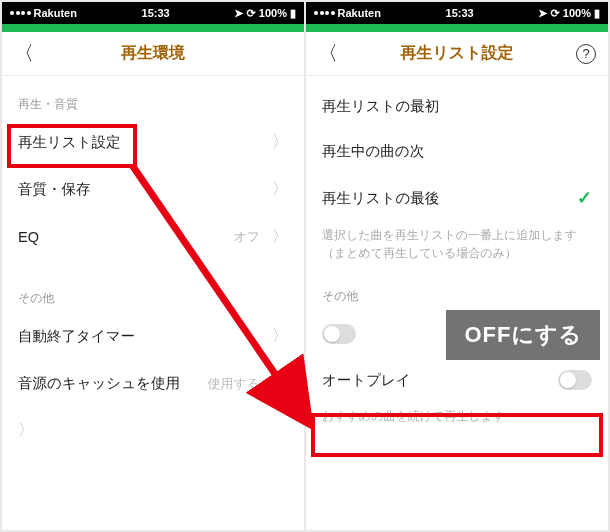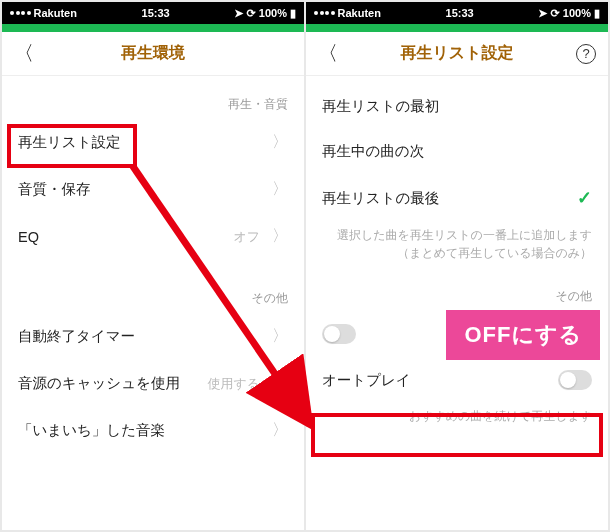--- a/index.html
+++ b/index.html
@@ -15,21 +15,20 @@
     display: flex;
     gap: 2px;
     padding: 2px;
   }
   .phone {
     width: 350px;
     height: 528px;
     background: #fff;
     position: relative;
     overflow: hidden;
-    text-align: right;
   }
   .status-bar {
     height: 22px;
     background: #000;
     color: #fff;
     display: flex;
     align-items: center;
     justify-content: space-between;
     padding: 0 8px;
     font-size: 11px;
@@ -147,21 +146,21 @@
     top: 411px;
     width: 292px;
     height: 44px;
     border: 4px solid #e60012;
     z-index: 20;
   }
   .off-label {
     position: absolute;
     right: 8px;
     top: 308px;
-    background: #ec4899;
+    background: #737373;
     color: #fff;
     font-size: 22px;
     font-weight: 800;
     padding: 10px 18px;
     z-index: 30;
     letter-spacing: 1px;
   }
   .arrow-svg {
     position: absolute;
     left: 0;
@@ -239,21 +238,20 @@
         <span class="chev">〉</span>
       </div>
       <div class="row">
         <span>音源のキャッシュを使用</span>
         <span class="trailing">
           <span>使用する</span>
           <span class="chev">〉</span>
         </span>
       </div>
       <div class="row">
-        <span>「いまいち」した音楽</span>
         <span class="chev">〉</span>
       </div>
     </div>
 
     <div class="red-box-1"></div>
   </div>
 
   <div class="phone">
     <div class="status-bar">
       <div class="status-left">

